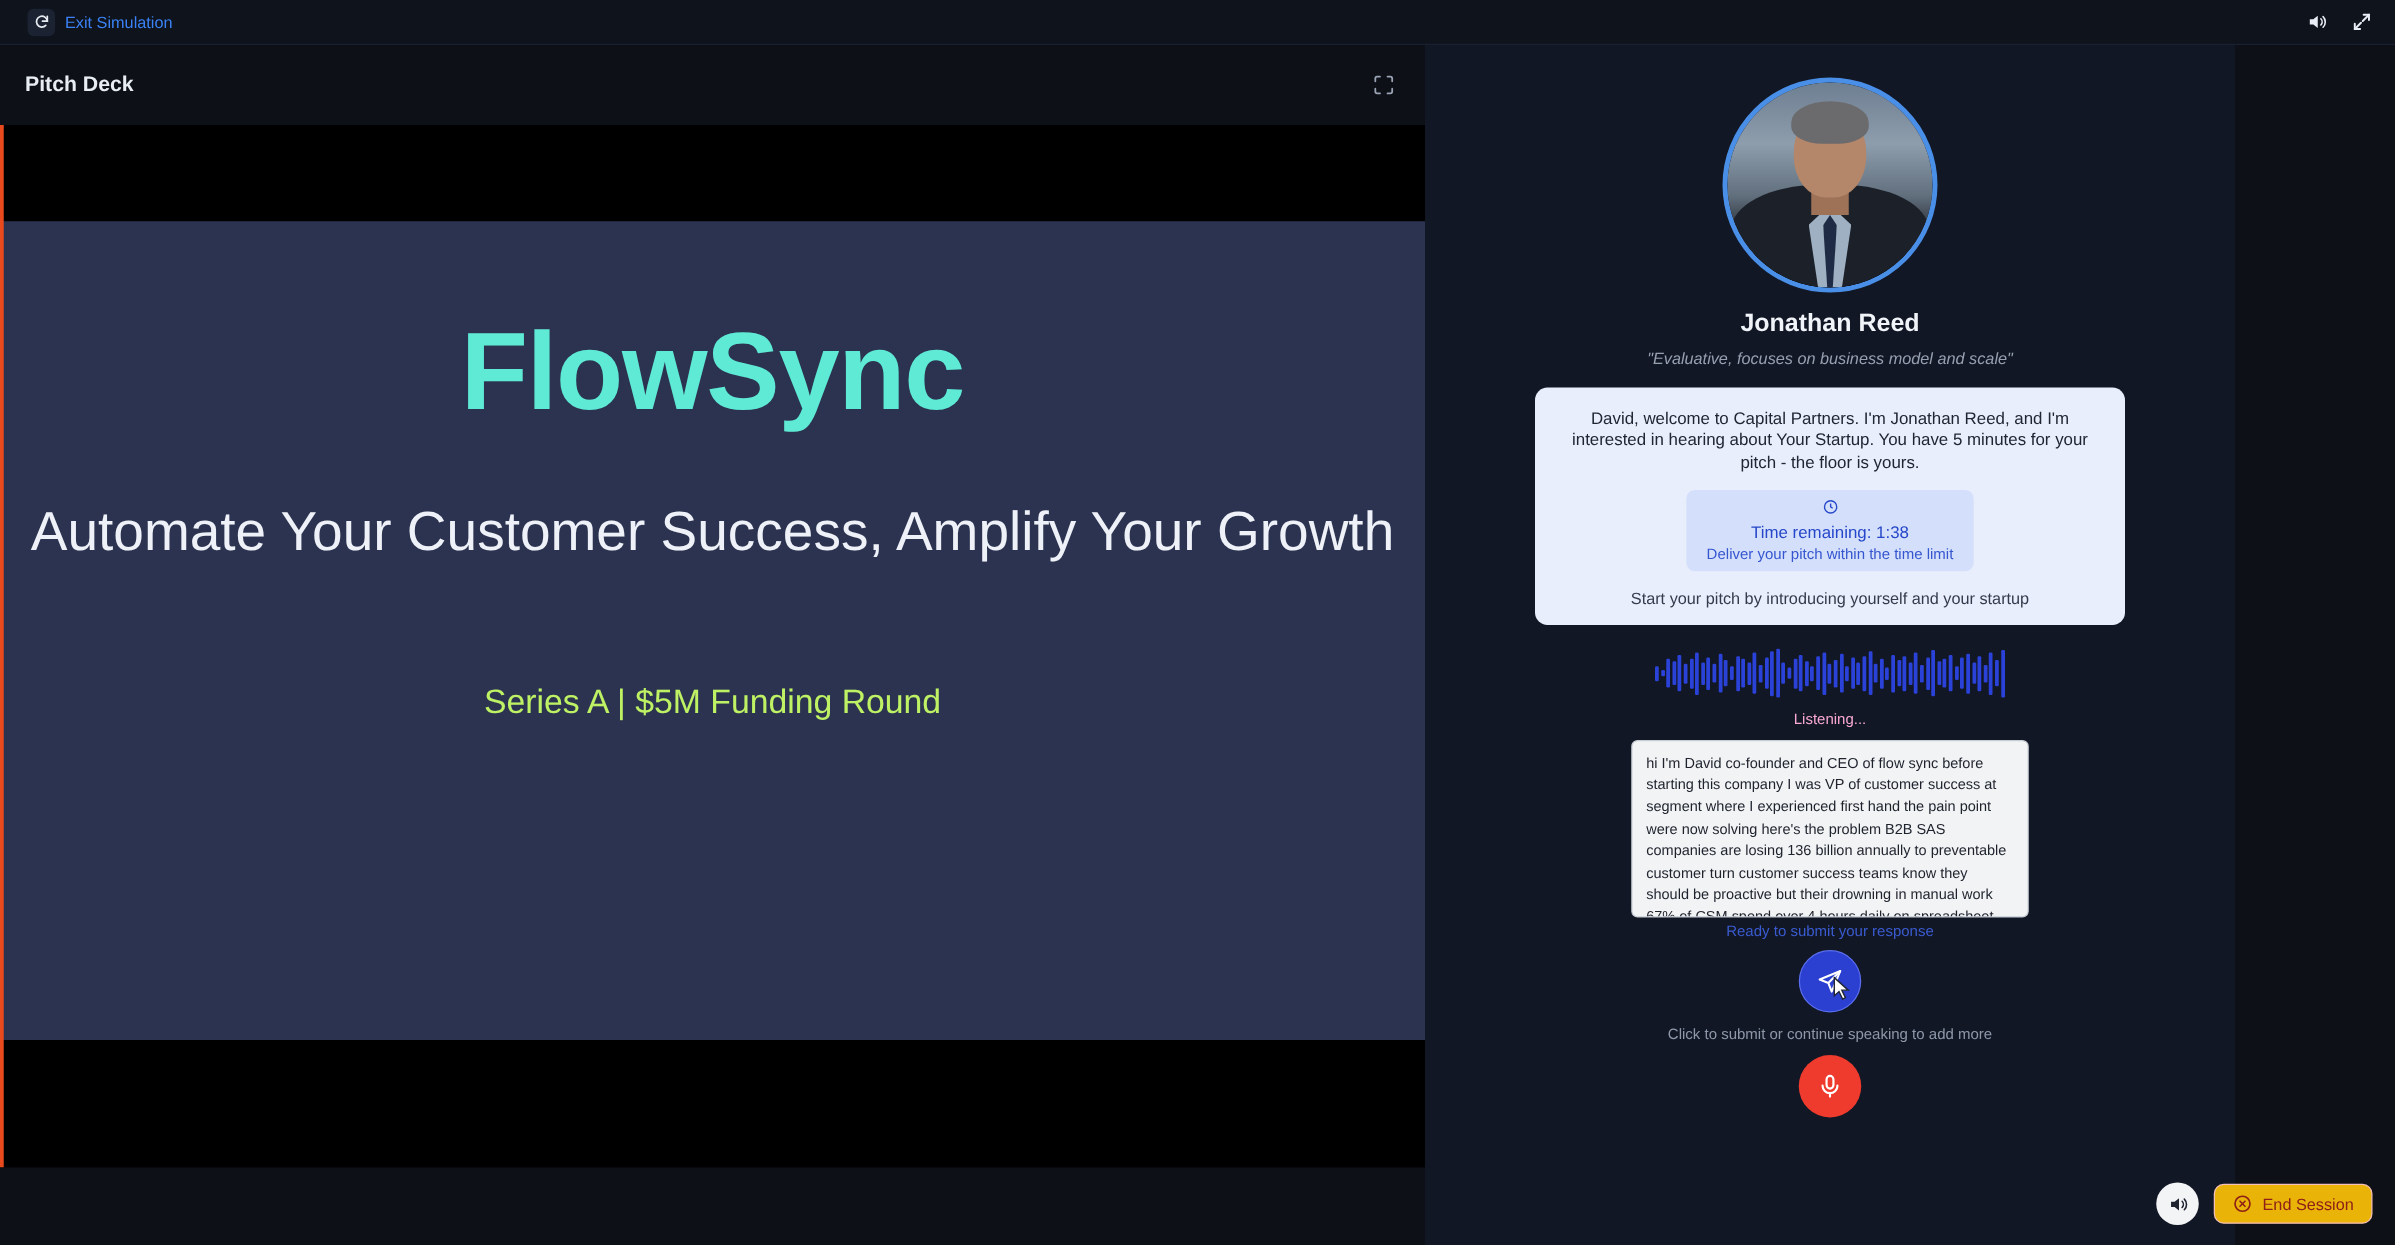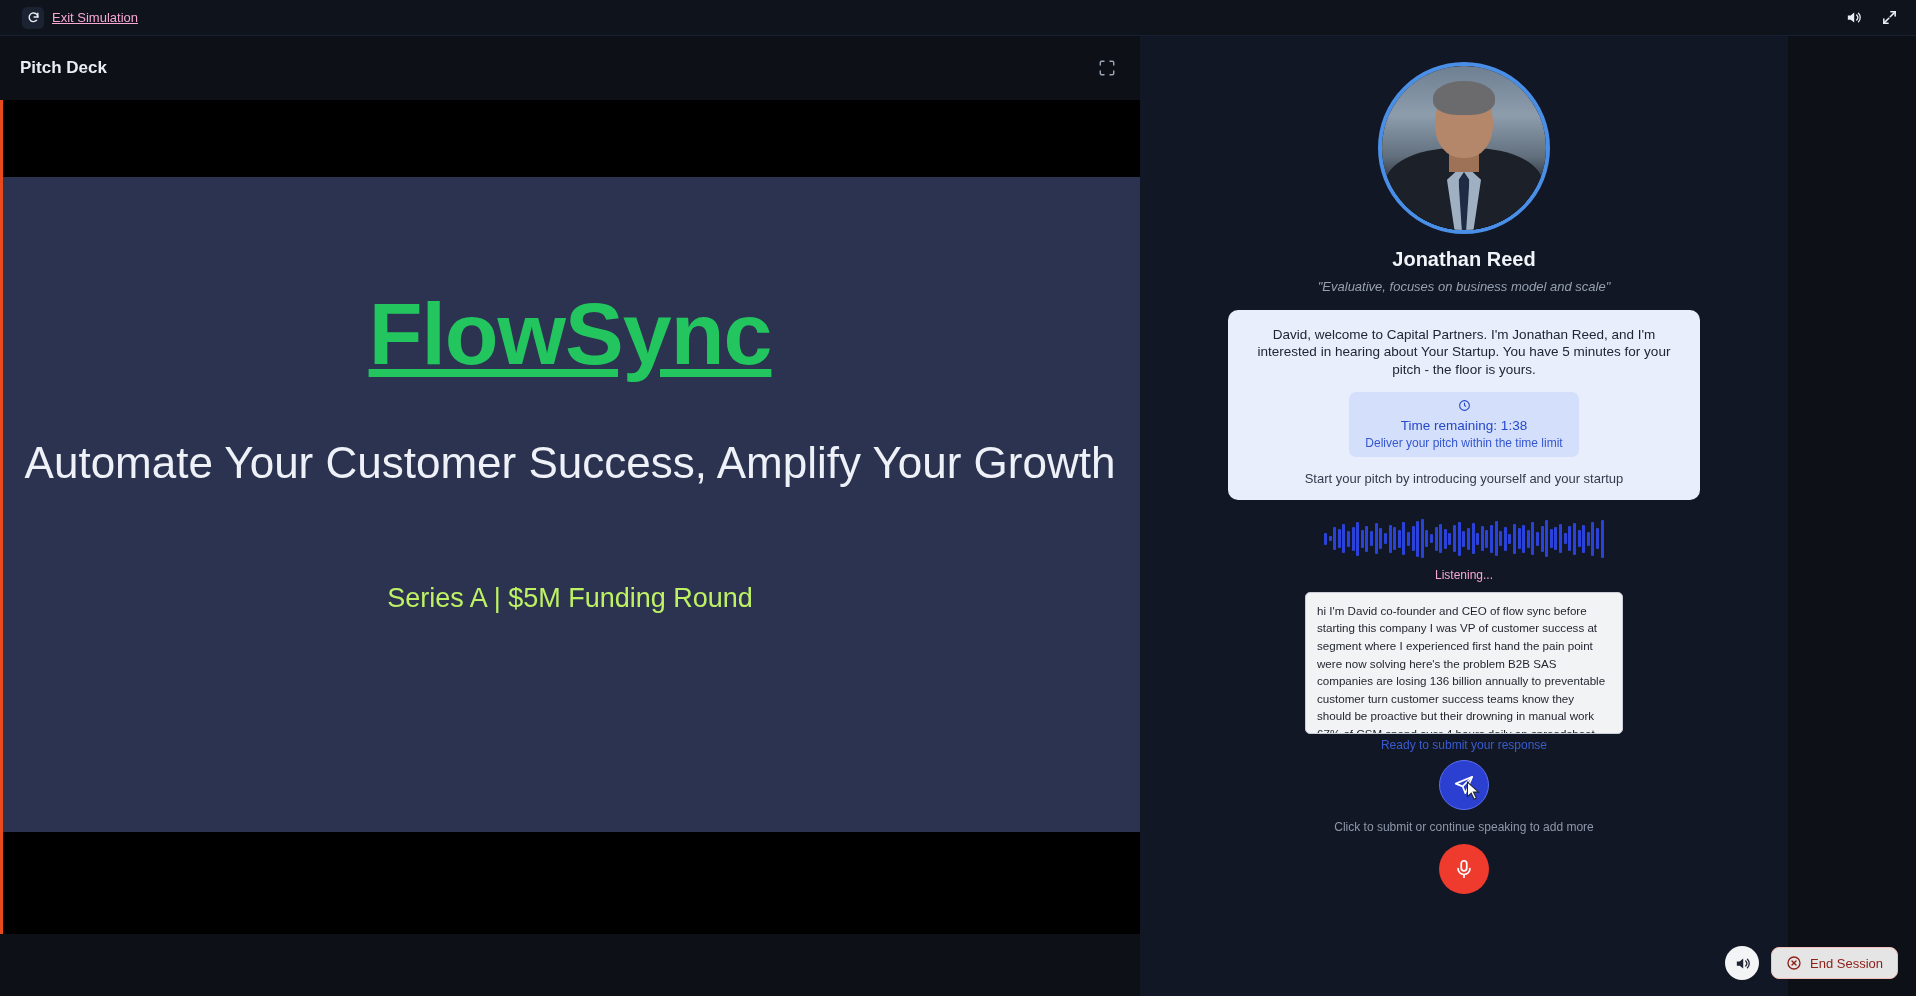--- a/index.html
+++ b/index.html
@@ -13,22 +13,22 @@
   
   .topbar{
     position:absolute; left:0; top:0; width:1916px; height:36px;
     background:#0e131c;
     border-bottom:1px solid #1a2030;
     display:flex; align-items:center; justify-content:space-between;
     padding:0 14px;
   }
   .exit-sim{
     display:flex; align-items:center; gap:8px;
-    color:#f9a8d4; font-size:13px; cursor:pointer;
-    padding:4px 8px; border-radius:6px;text-decoration:underline;
+    color:#3b82f6; font-size:13px; cursor:pointer;
+    padding:4px 8px; border-radius:6px;
   }
   .exit-icon{
     width:22px;height:22px;border-radius:5px;background:#1b2231;
     display:flex;align-items:center;justify-content:center;color:#e7ebf2;
   }
   .top-right{ display:flex; align-items:center; gap:10px; }
   .top-icon-btn{
     width:26px;height:26px;border-radius:6px;
     display:flex;align-items:center;justify-content:center;
     color:#e9edf4;cursor:pointer;
@@ -56,22 +56,22 @@
   .accent-bar{
     position:absolute; left:0; top:0; width:3px; height:834px;
     background:#e8491d; z-index:4;
   }
   .slide{
     position:absolute; left:0; top:77px; width:1140px; height:655px;
     background:#2b3350;
     display:flex; flex-direction:column; align-items:center;
   }
   .slide-title{
-    color:#22c55e; font-size:88px; font-weight:bold;
-    letter-spacing:-1px; margin-top:113px; line-height:1;text-decoration:underline;
+    color:#5eead4; font-size:88px; font-weight:bold;
+    letter-spacing:-1px; margin-top:76px; line-height:1;
   }
   .slide-sub{
     color:#eef1f7; font-size:44px; margin-top:60px; text-align:center;
     white-space:nowrap;
   }
   .slide-foot{
     color:#bef264; font-size:27px; margin-top:95px;
   }
 
   
@@ -184,21 +184,21 @@
     position:absolute; right:18px; bottom:16px;
     display:flex; align-items:center; gap:12px;
   }
   .speaker-fab{
     width:34px;height:34px;border-radius:50%;background:#f3f4f6;
     display:flex;align-items:center;justify-content:center;
     color:#1f2430; cursor:pointer;
   }
   .end-session{
     display:flex; align-items:center; gap:8px;
-    background:#e5e5e5; border:1px solid #f3bfb6; border-radius:8px;
+    background:#eab308; border:1px solid #f3bfb6; border-radius:8px;
     padding:7px 14px; color:#8d2018; font-size:13px; cursor:pointer;
   }
 </style>
 </head>
 <body>
 
 <div class="topbar">
   <div class="exit-sim">
     <span class="exit-icon">
       <svg width="13" height="13" viewBox="0 0 24 24" fill="none" stroke="currentColor" stroke-width="2.6" stroke-linecap="round">

